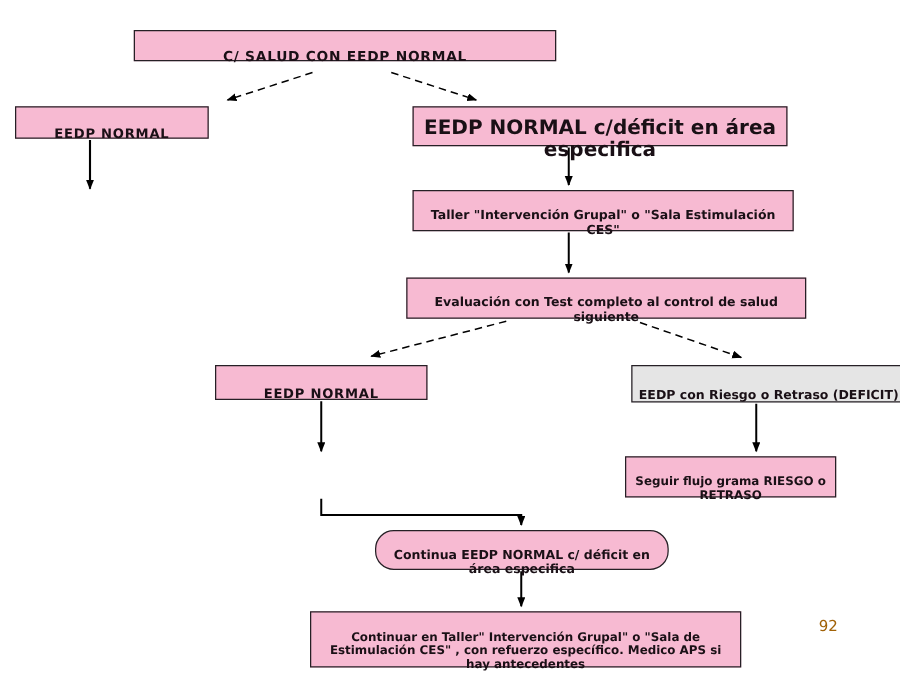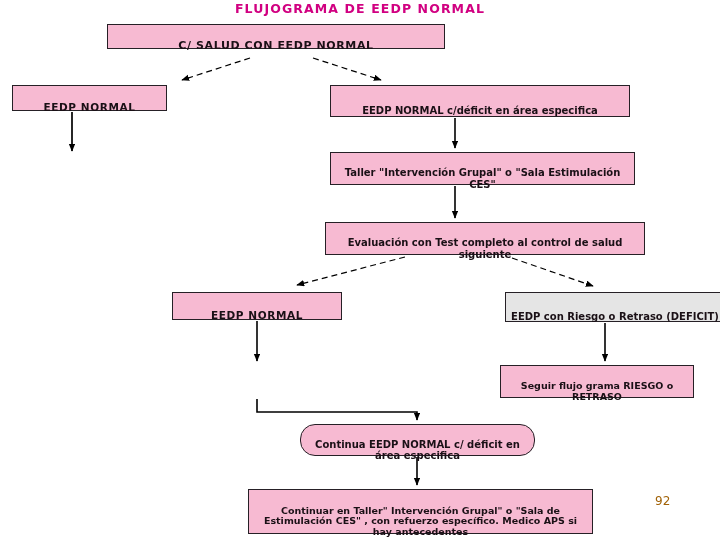--- a/index.html
+++ b/index.html
@@ -46,21 +46,20 @@
     color:#a16207;
     font-size:12px;
     font-family:"DejaVu Sans","Liberation Sans",sans-serif;
   }
 </style>
 </head>
 <body style="background: rgb(255, 255, 255);">
 
 <div id="stage">
 
-  <div class="title">FLUJOGRAMA DE EEDP NORMAL</div>
 
   <svg class="svg-layer" viewBox="0 0 720 540" xmlns="http://www.w3.org/2000/svg">
     <defs>
       <marker id="ah" markerWidth="9" markerHeight="9" refX="7.2" refY="3.2" orient="auto" markerUnits="userSpaceOnUse">
         <path d="M0,0 L8,3.2 L0,6.4 z" fill="#000000"></path>
       </marker>
     </defs>
 
     <path d="M250,58 L182,80" stroke="#000" stroke-width="1.2" fill="none" stroke-dasharray="6,4" marker-end="url(#ah)"></path>
 
@@ -84,36 +83,36 @@
 
     <path d="M417,457 L417,485" stroke="#000" stroke-width="1.6" fill="none" marker-end="url(#ah)"></path>
   </svg>
 
   <div class="node" id="n1" style="left: 107px; top: 24px; width: 338px; height: 25px; font-size: 11px; letter-spacing: 0.6px; background: rgb(247, 186, 210); border-color: rgb(38, 32, 38);">
     <span>C/ SALUD CON EEDP NORMAL</span>
   </div>
   <div class="node" id="n2" style="left: 12px; top: 85px; width: 155px; height: 26px; font-size: 10.5px; letter-spacing: 0.6px; background: rgb(247, 186, 210); border-color: rgb(38, 32, 38);">
     <span>EEDP NORMAL</span>
   </div>
-  <div class="node" id="n3" style="left: 330px; top: 85px; width: 300px; height: 32px; font-size: 10px; background: rgb(247, 186, 210); border-color: rgb(38, 32, 38);">
+  <div class="node" id="n3" style="left: 330px; top: 85px; width: 300px; height: 32px; font-size: 16px; background: rgb(247, 186, 210); border-color: rgb(38, 32, 38);">
     <span>EEDP NORMAL c/déficit en área especifica</span>
   </div>
   <div class="node" id="n5" style="left: 330px; top: 152px; width: 305px; height: 33px; font-size: 10px; background: rgb(247, 186, 210); border-color: rgb(38, 32, 38);">
     <span>Taller "Intervención Grupal" o "Sala Estimulación CES"</span>
   </div>
   <div class="node" id="n6" style="left: 325px; top: 222px; width: 320px; height: 33px; font-size: 10px; background: rgb(247, 186, 210); border-color: rgb(38, 32, 38);">
     <span>Evaluación con Test completo al control de salud siguiente</span>
   </div>
   <div class="node" id="n7" style="left: 172px; top: 292px; width: 170px; height: 28px; font-size: 10.5px; letter-spacing: 0.6px; background: rgb(247, 186, 210); border-color: rgb(38, 32, 38);">
     <span>EEDP NORMAL</span>
   </div>
   <div class="node" id="n8" style="left: 505px; top: 292px; width: 220px; height: 30px; font-size: 10px; background: #e5e5e5; border-color: rgb(38, 32, 38);">
     <span>EEDP con Riesgo o Retraso (DEFICIT)</span>
   </div>
-  <div class="node" id="n10" style="left: 500px; top: 365px; width: 194px; height: 33px; font-size: 9.5px; background: rgb(247, 186, 210); border-color: rgb(38, 32, 38);">
+  <div class="node" id="n10" style="left: 500px; top: 365px; width: 169px; height: 33px; font-size: 9.5px; background: rgb(247, 186, 210); border-color: rgb(38, 32, 38);">
     <span>Seguir flujo grama RIESGO o RETRASO</span>
   </div>
   <div class="node" id="n11" style="left: 300px; top: 424px; width: 235px; height: 32px; font-size: 10px; background: rgb(247, 186, 210); border-color: rgb(38, 32, 38); border-radius: 15px;">
     <span>Continua  EEDP NORMAL c/ déficit en área especifica</span>
   </div>
   <div class="node" id="n12" style="left: 248px; top: 489px; width: 345px; height: 45px; font-size: 9.5px; background: rgb(247, 186, 210); border-color: rgb(38, 32, 38);">
     <span>Continuar en Taller" Intervención Grupal" o "Sala de Estimulación CES" , con refuerzo específico. Medico APS si hay antecedentes</span>
   </div>
 
   <div class="pagenum" style="left:655px;top:494px;">92</div>

